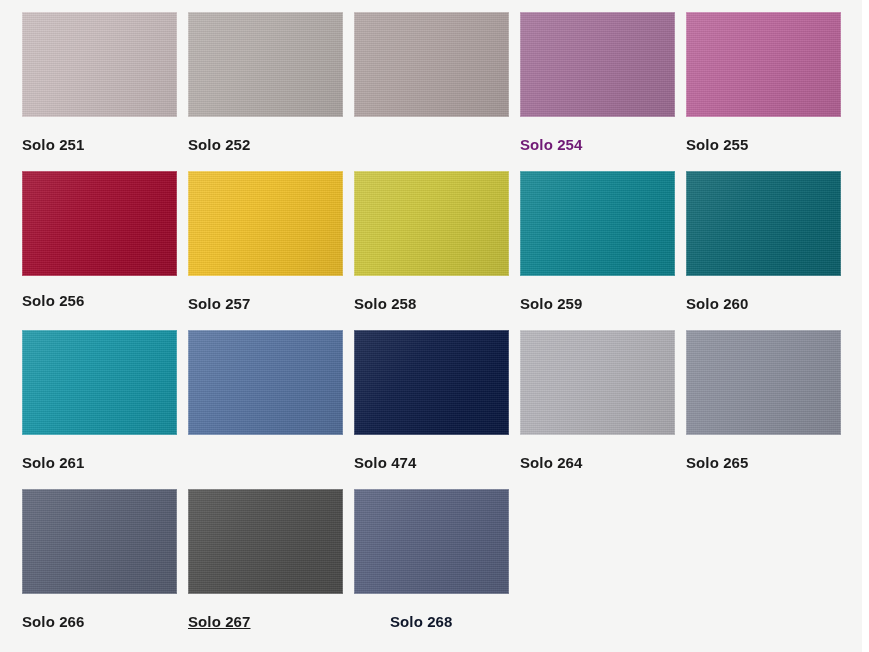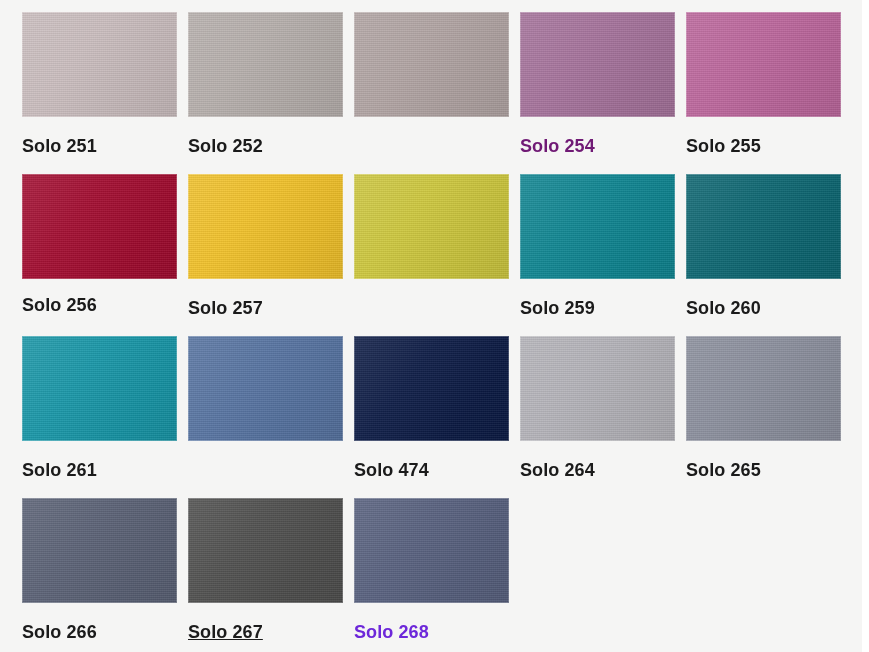--- a/index.html
+++ b/index.html
@@ -90,21 +90,21 @@
     pointer-events: none;
     background: linear-gradient(128deg,
       rgba(255,255,255,0.10) 0%,
       rgba(255,255,255,0.03) 38%,
       rgba(0,0,0,0.045) 74%,
       rgba(0,0,0,0.085) 100%);
   }
 
   .swatch-label {
     margin-top: 20px;
-    font-size: 18px;
+    font-size: 15px;
     font-weight: 700;
     letter-spacing: 0.1px;
     color: #1b1b1b;
     line-height: 1;
     white-space: nowrap;
   }
 </style>
 </head>
 <body>
 
@@ -132,20 +132,21 @@
       <div class="swatch-cell">
         <div class="swatch-chip" style="background-color: rgb(161, 10, 46);"></div>
         <div class="swatch-label" style="color: rgb(27, 27, 27); margin-top: 17px;">Solo 256</div>
       </div>
       <div class="swatch-cell">
         <div class="swatch-chip" style="background-color: rgb(240, 192, 40);"></div>
         <div class="swatch-label" style="color: rgb(27, 27, 27);">Solo 257</div>
       </div>
       <div class="swatch-cell">
         <div class="swatch-chip" style="background-color: rgb(204, 198, 60);"></div>
+        <div class="swatch-label" style="color: rgb(27, 27, 27);">Solo 258</div>
       </div>
       <div class="swatch-cell">
         <div class="swatch-chip" style="background-color: rgb(13, 132, 144);"></div>
         <div class="swatch-label" style="color: rgb(27, 27, 27);">Solo 259</div>
       </div>
       <div class="swatch-cell">
         <div class="swatch-chip" style="background-color: rgb(11, 101, 112);"></div>
         <div class="swatch-label" style="color: rgb(27, 27, 27);">Solo 260</div>
       </div>
       <div class="swatch-cell">
@@ -170,17 +171,17 @@
       <div class="swatch-cell">
         <div class="swatch-chip" style="background-color: rgb(89, 96, 116);"></div>
         <div class="swatch-label" style="color: rgb(27, 27, 27);">Solo 266</div>
       </div>
       <div class="swatch-cell">
         <div class="swatch-chip" style="background-color: rgb(78, 78, 77);"></div>
         <div class="swatch-label" style="color: rgb(27, 27, 27); text-decoration: underline;">Solo 267</div>
       </div>
       <div class="swatch-cell">
         <div class="swatch-chip" style="background-color: rgb(86, 95, 125);"></div>
-        <div class="swatch-label" style="color: #6d28d9;">Solo 268</div>
+        <div class="swatch-label" style="color: #0f172a; margin-left: 36px;">Solo 268</div>
       </div>
     </div>
 </div>
 <div class="page-gutter" style="background: rgb(255, 255, 255);"></div>
 
 </body></html>

